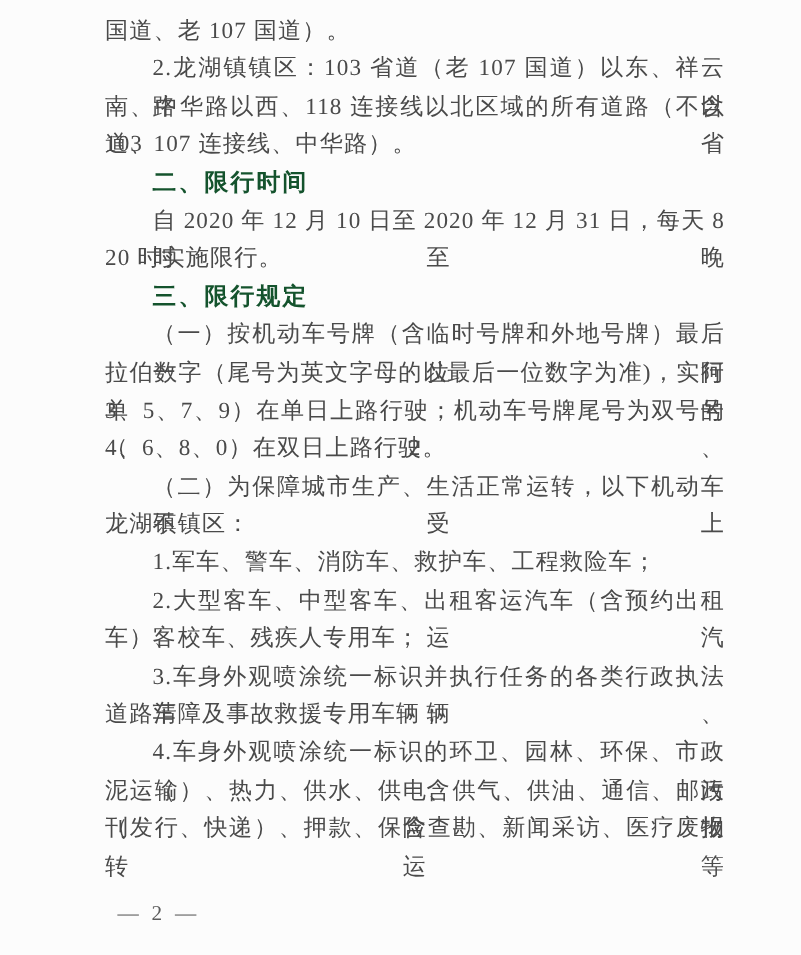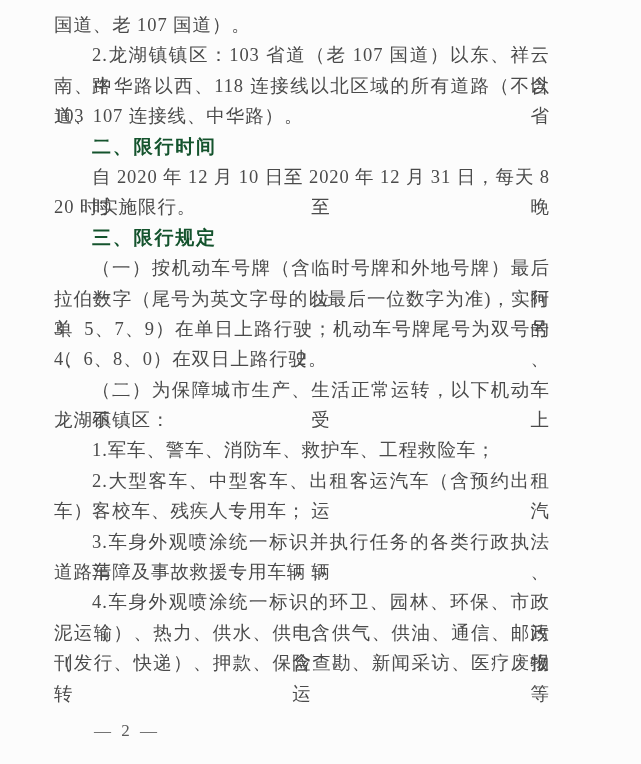--- a/index.html
+++ b/index.html
@@ -12,21 +12,21 @@
     overflow: hidden;
   }
   .page {
     position: relative;
     width: 641px;
     height: 764px;
     background: #fcfcfc;
   }
   .doc-body {
     position: absolute;
-    left: 54px;
+    left: 84px;
     top: 10px;
     width: 496px;
   }
   .line {
     height: 30.4px;
     line-height: 30.4px;
     font-size: 18.5px;
     color: #4a4a4a;
     letter-spacing: 0.9px;
     white-space: nowrap;

